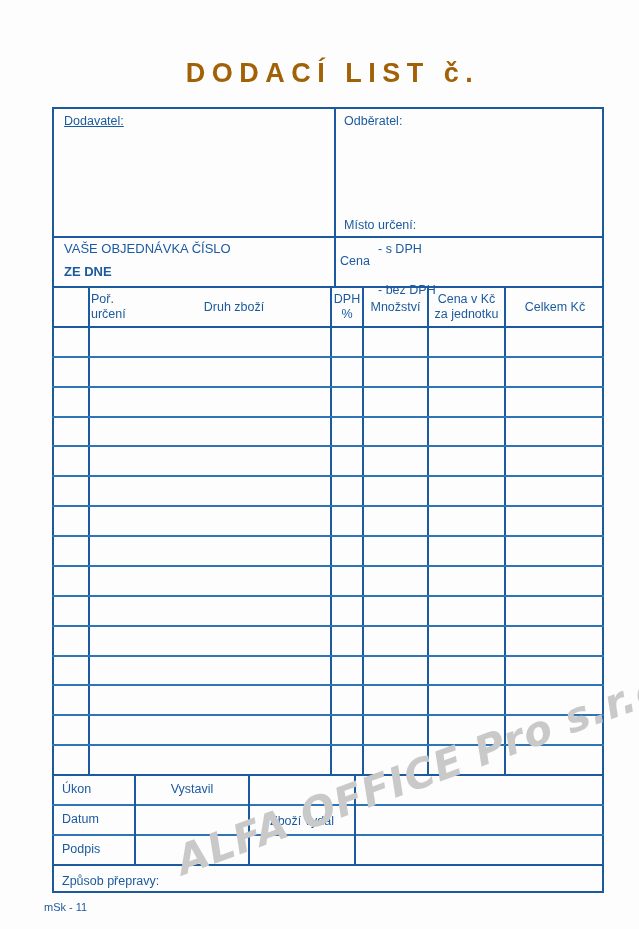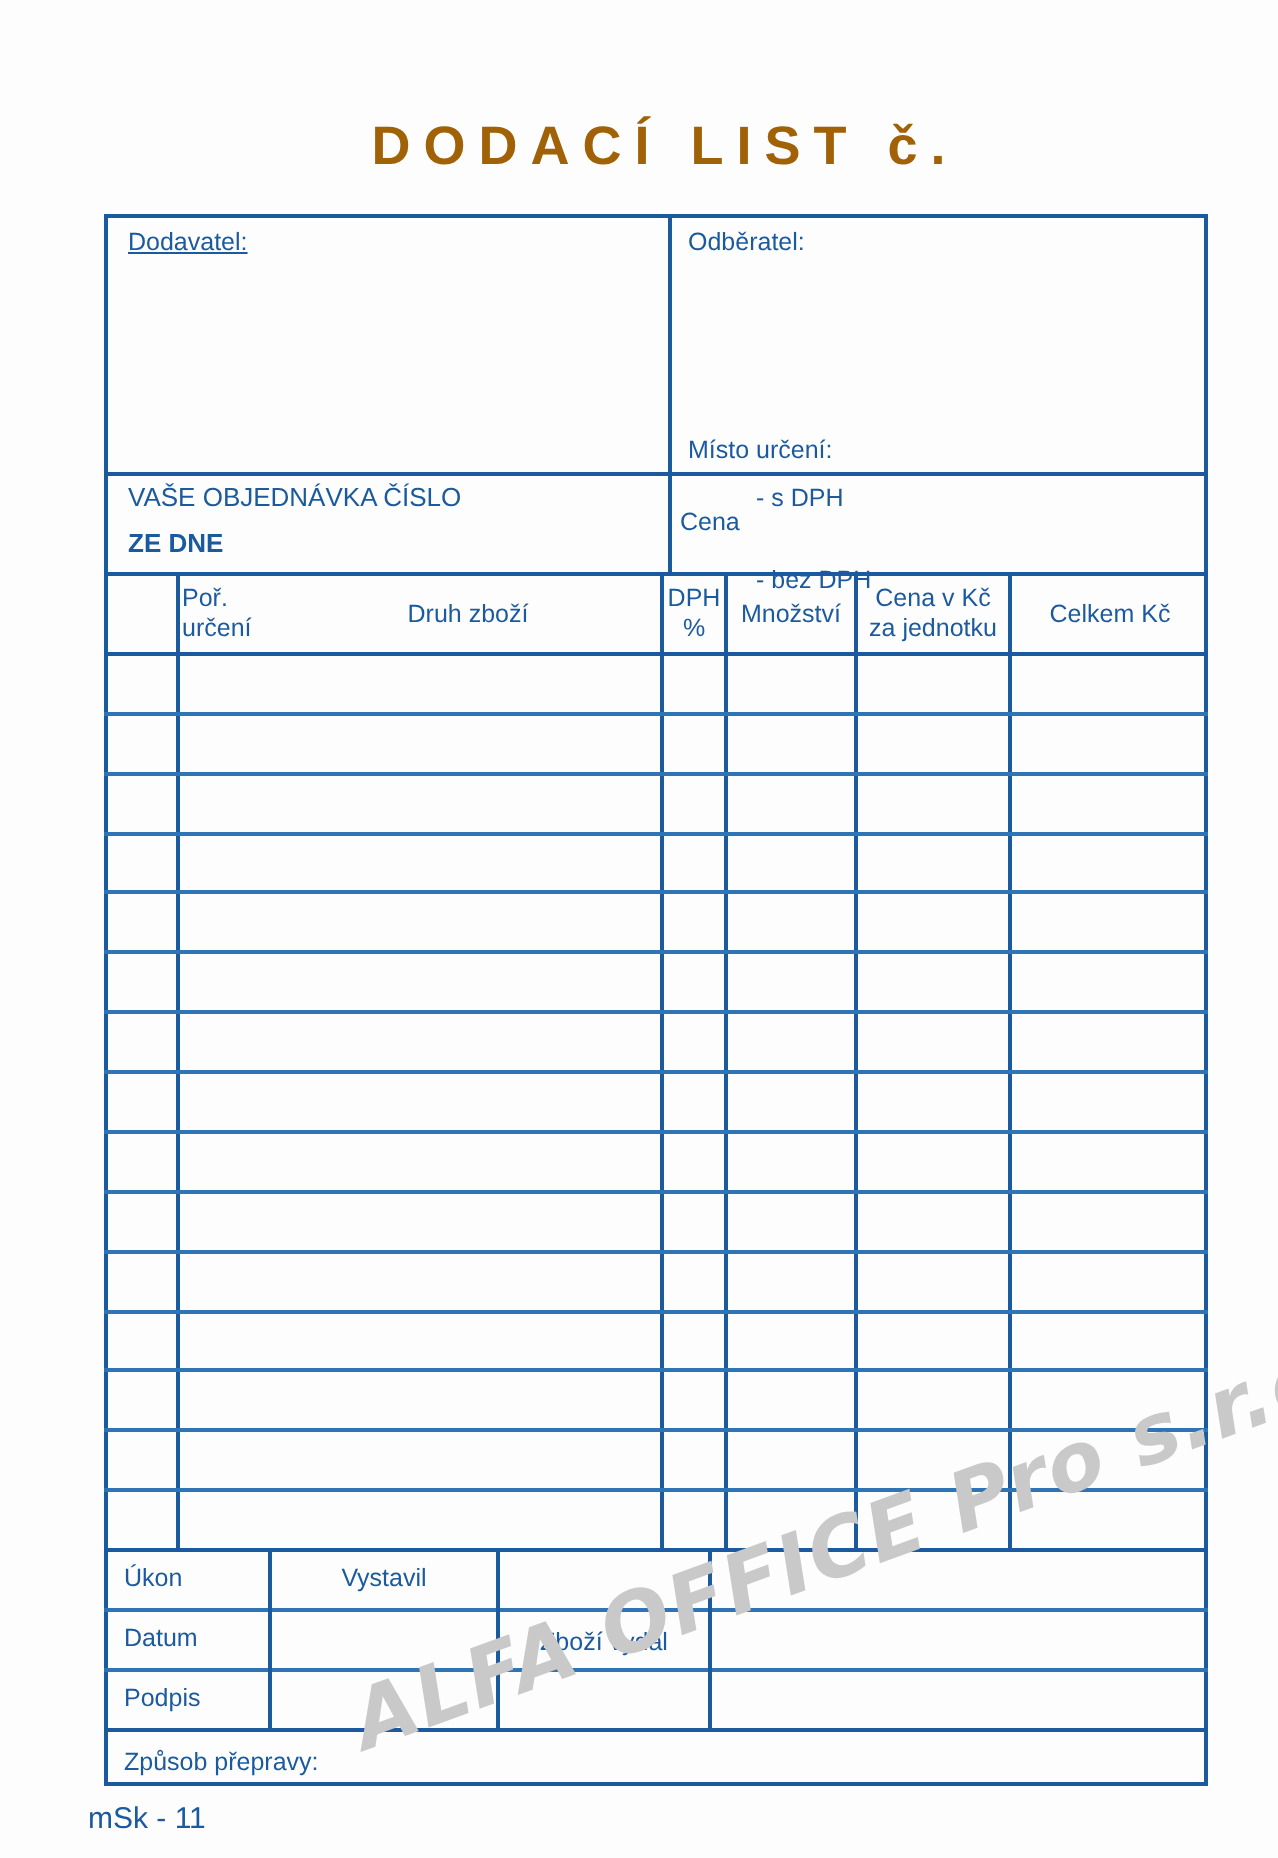--- a/index.html
+++ b/index.html
@@ -105,21 +105,21 @@
     text-align: center;
     line-height: 1.22;
     z-index: 4;
   }
 
   
   #footer-code {
     position: absolute;
     left: 44px;
     top: 901px;
-    font-size: 15px;
+    font-size: 11px;
     color: #1b5a9e;
     z-index: 6;
   }
 </style>
 </head>
 <body>
 
 <div id="page">
 
   <div id="title">DODACÍ LIST č.</div>

